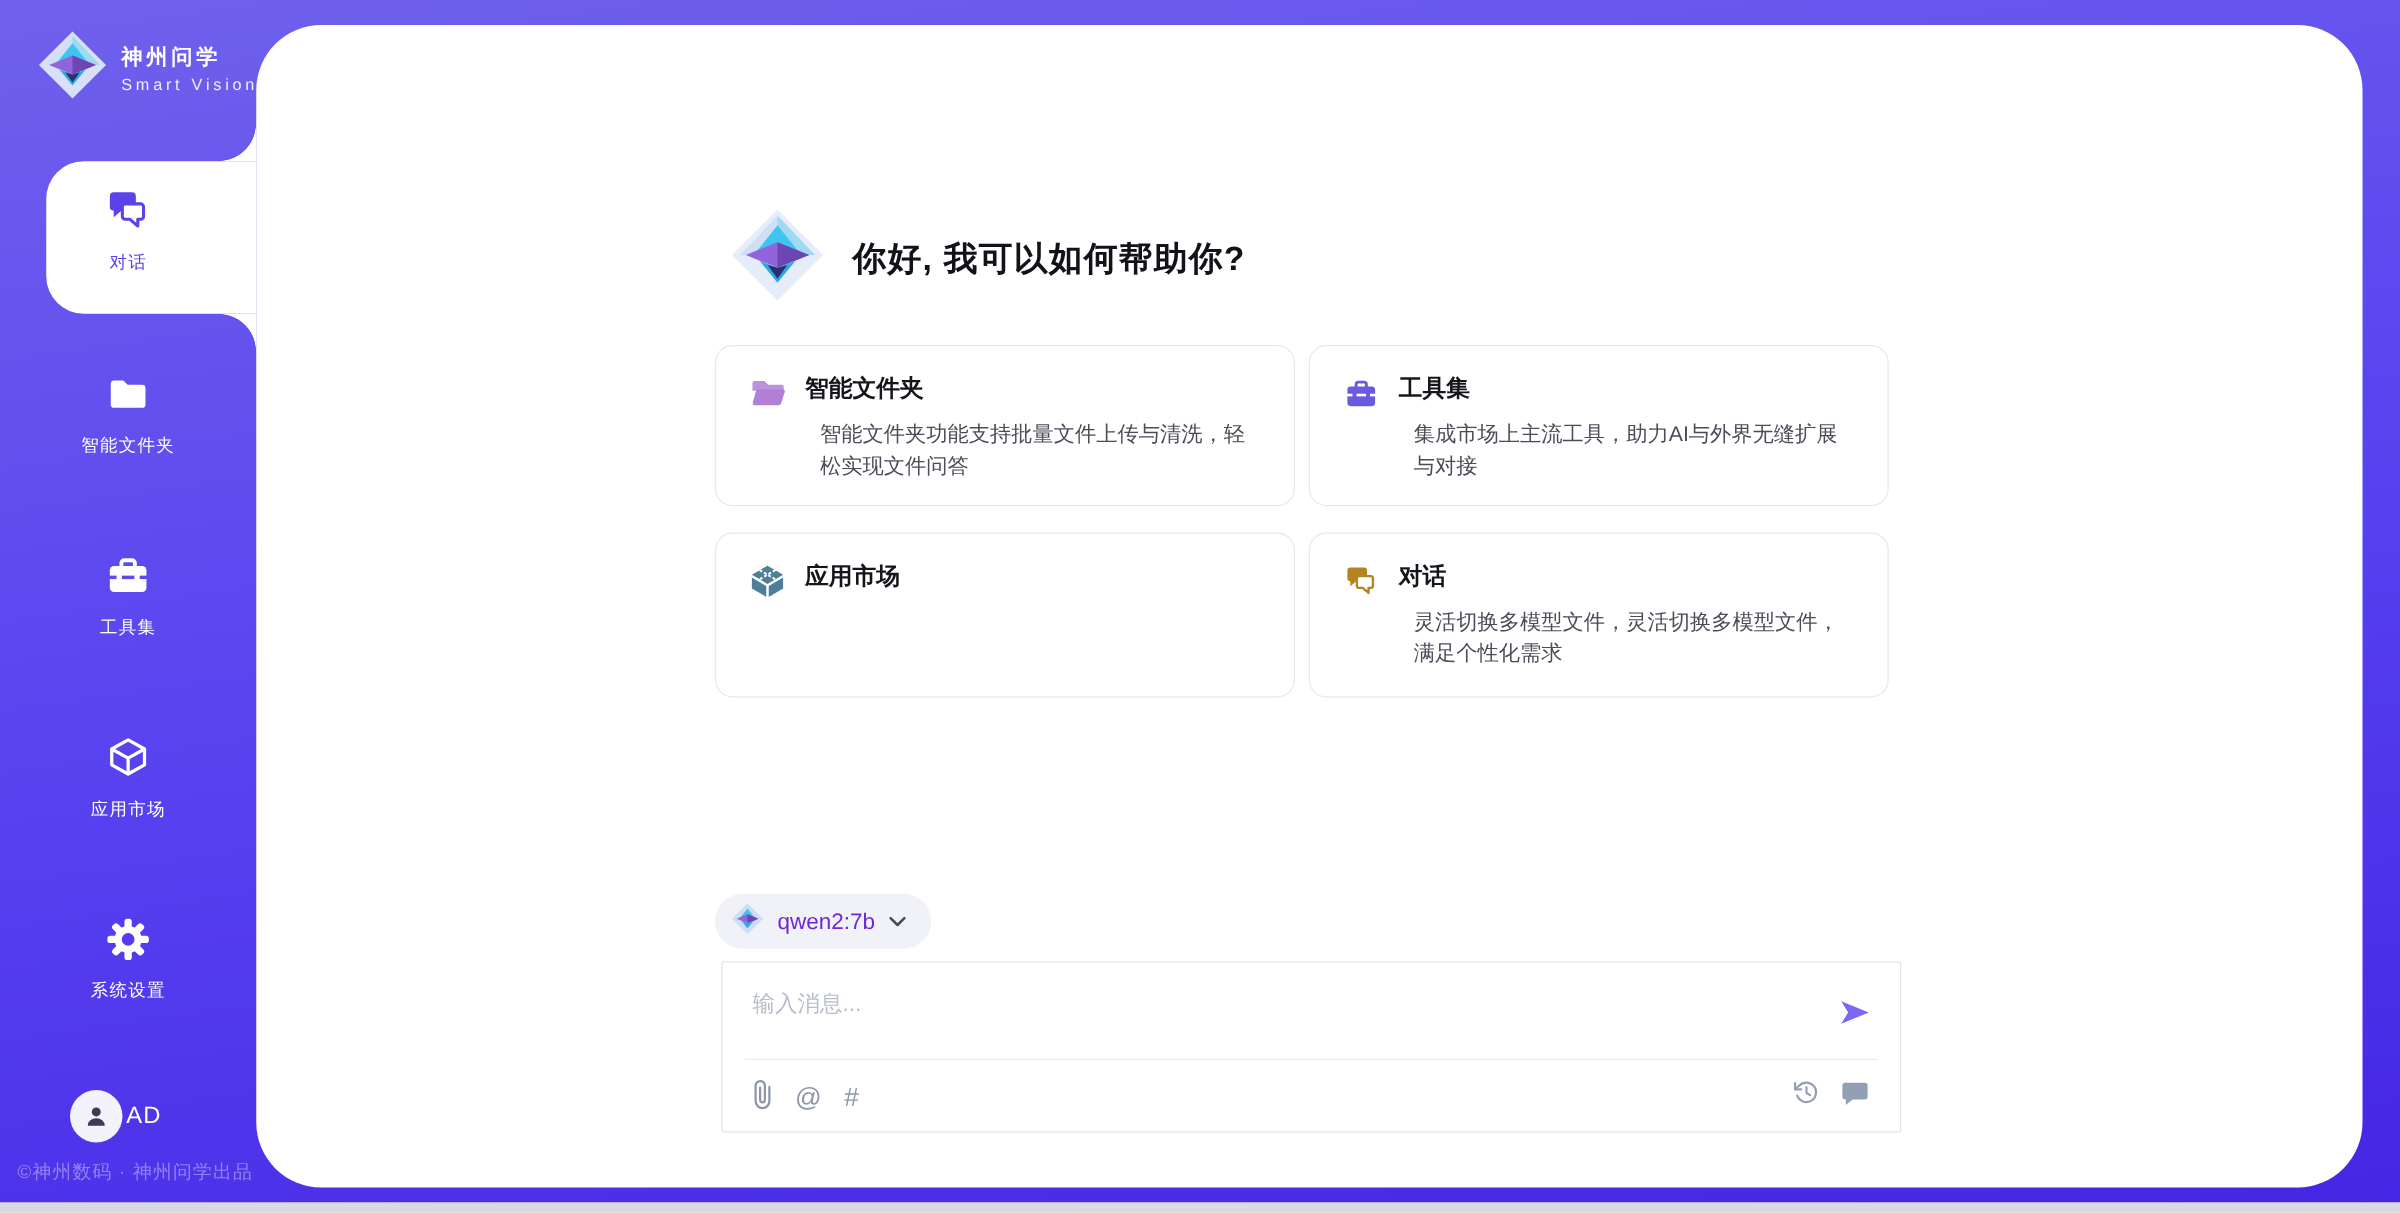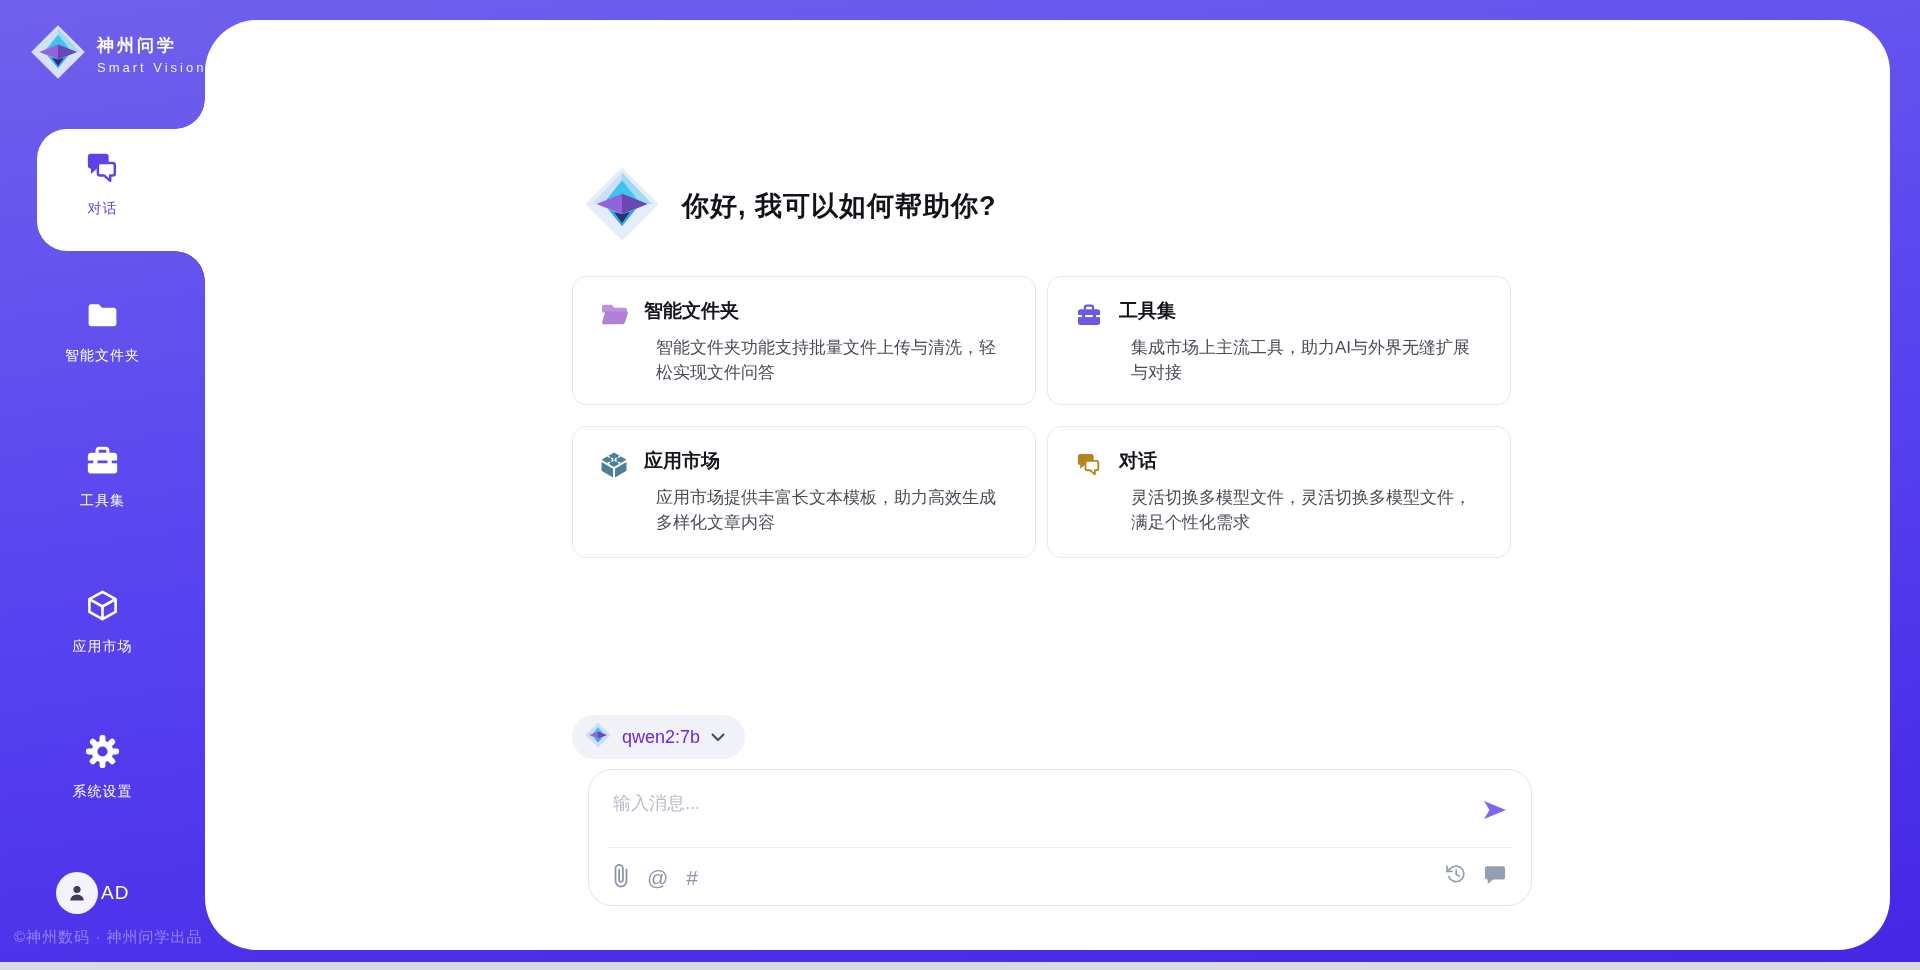--- a/index.html
+++ b/index.html
@@ -83,22 +83,22 @@
   .card p { margin:12px; font-size:17px; color:#4c4c58; line-height:1.47; }
 
   .model-pill {
     position:absolute; left:0; top:695px; height:44px;
     display:inline-flex; align-items:center; gap:11px; padding:0 20px 0 13px;
     background:#f1f2f7; border-radius:22px; cursor:pointer;
   }
   .model-name { font-size:18px; color:#6d28d9; }
 
   .composer {
-    position:absolute; left:16px; top:749px; width:944px; height:137px;
-    background:#fff; border:1px solid #e3e3ee; border-radius:24px;
+    position:absolute; left:5px; top:749px; width:944px; height:137px;
+    background:#fff; border:1px solid #e3e3ee; border-radius:2px;
   }
   .composer input {
     position:absolute; left:22px; top:16px; width:850px; height:34px;
     border:none; outline:none; font-size:18px; color:#333;
     font-family:"Liberation Sans","DejaVu Sans",sans-serif; background:transparent;
   }
   .composer input::placeholder { color:#b7bdc9; }
   .send-btn { position:absolute; right:22px; top:26px; width:28px; height:28px; cursor:pointer; }
   .composer .divider { position:absolute; left:18px; right:18px; top:77px; height:1px; background:#ececf3; }
   .tools-left {
@@ -284,21 +284,20 @@
               <path d="M1.5 11 L13 17.8 V26.5 L1.5 19.7 Z"></path>
               <path d="M26.5 11 L15 17.8 V26.5 L26.5 19.7 Z"></path>
             </g>
             <g stroke="#fff" stroke-width="1.6" stroke-dasharray="2.4 1.6" fill="none">
               <path d="M7.7 5.1 L20.3 12.5"></path>
               <path d="M20.3 5.1 L7.7 12.5"></path>
             </g>
           </svg>
         </span>
         <h3>应用市场</h3>
-        <p>应用市场提供丰富长文本模板，助力高效生成多样化文章内容</p>
       </div>
 
       <div class="card card-4">
         <span class="card-icon">
           <svg width="28" height="28" viewBox="0 0 48 48" style="color:#b5831f">
             <path d="M9 5 h19 a4 4 0 0 1 4 4 v11 a4 4 0 0 1-4 4 H17 l-8 7 v-7 a4 4 0 0 1-4-4 V9 a4 4 0 0 1 4-4 z" fill="currentColor"></path>
             <path d="M21 17 h16 a3 3 0 0 1 3 3 v10 a3 3 0 0 1-3 3 h-3 v7 l-8-7 h-5 a3 3 0 0 1-3-3 V20 a3 3 0 0 1 3-3 z" fill="#ffffff" stroke="currentColor" stroke-width="3.2" stroke-linejoin="round"></path>
           </svg>
         </span>
         <h3>对话</h3>

